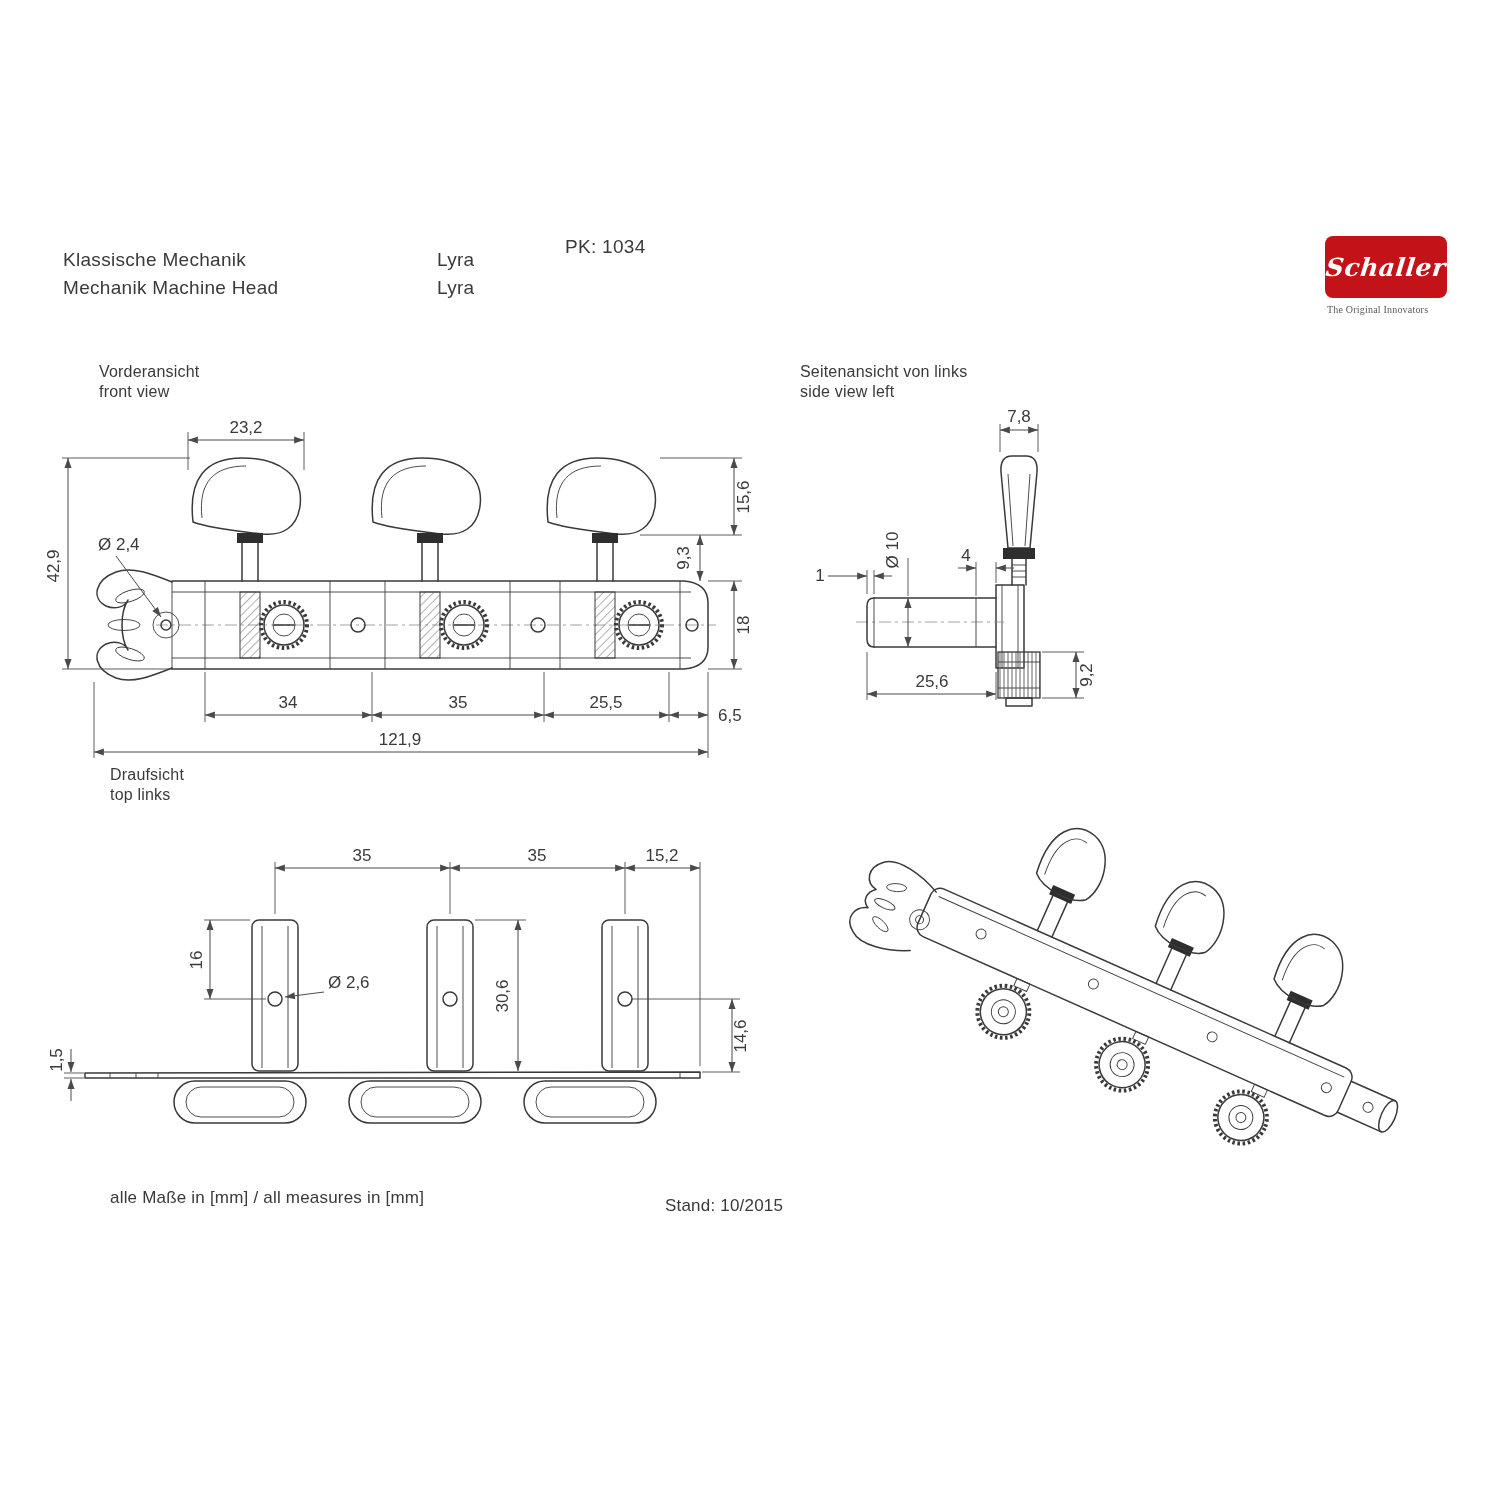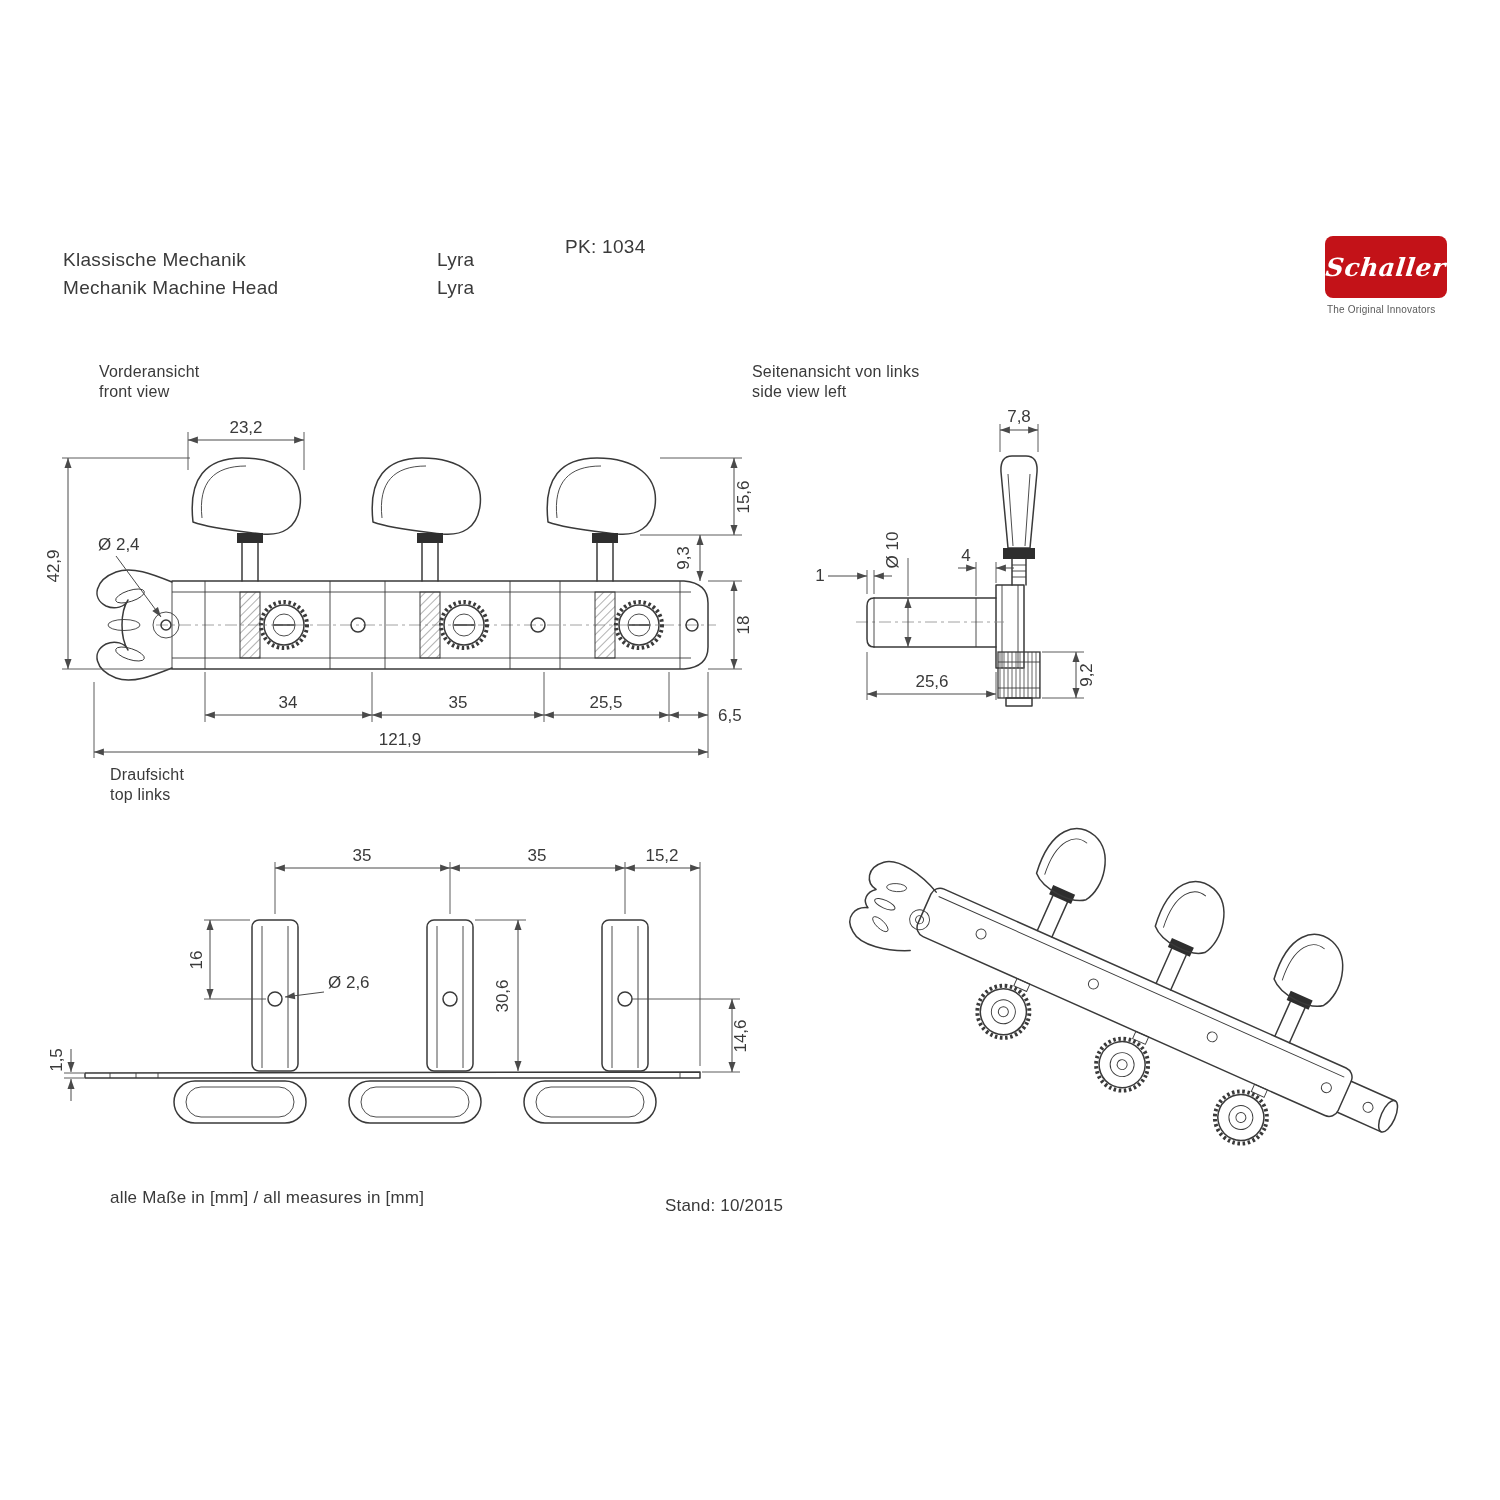--- a/index.html
+++ b/index.html
@@ -13,21 +13,21 @@
   .footer-note{font-size:17px;letter-spacing:.2px;}
   
   .logo-box{
     left:1325px;top:236px;width:122px;height:62px;background:#c31218;
     border-radius:8px;display:flex;align-items:center;justify-content:center;
   }
   .logo-brand{
     font-family:"DejaVu Serif", serif;font-style:italic;font-weight:bold;
     color:#fff;font-size:25px;transform:skewX(-6deg);letter-spacing:.5px;
   }
-  .logo-tagline{left:1327px;top:304px;font-size:10px;color:#5a5a5a;letter-spacing:.2px;}
+  .logo-tagline{left:1327px;top:304px;font-size:10px;color:#5a5a5a;letter-spacing:.2px;font-family:Liberation Serif, serif;}
   
   svg{position:absolute;}
   svg text{font-family:"Liberation Sans", sans-serif;font-size:17px;fill:#3a3a3a;}
   .ol{fill:none;stroke:#3a3a3a;stroke-width:1.5;stroke-linejoin:round;stroke-linecap:round;}
   .olt{fill:none;stroke:#3a3a3a;stroke-width:.9;stroke-linejoin:round;}
   .dl{fill:none;stroke:#4a4a4a;stroke-width:1;}
   .ext{fill:none;stroke:#4a4a4a;stroke-width:.9;}
   .cl{fill:none;stroke:#8c8c8c;stroke-width:.8;stroke-dasharray:12 4 3 4;}
   .dark{fill:#2e2e2e;stroke:none;}
   .tooth{fill:none;stroke:#3a3a3a;stroke-width:4;stroke-dasharray:2.5 2.6;}
@@ -48,21 +48,21 @@
 
 <div class="abs logo-box">
   <span class="logo-brand">Schaller</span>
 </div>
 <div class="abs logo-tagline">The Original Innovators</div>
 
 <div class="abs vlabel" style="left:99px;top:362px;">
   <div>Vorderansicht</div>
   <div>front view</div>
 </div>
-<div class="abs vlabel" style="left:752px;top:362px;">
+<div class="abs vlabel" style="left:800px;top:362px;">
   <div>Seitenansicht von links</div>
   <div>side view left</div>
 </div>
 <div class="abs vlabel" style="left:110px;top:765px;">
   <div>Draufsicht</div>
   <div>top links</div>
 </div>
 
 <svg style="left:40px;top:400px;" width="720" height="380" viewBox="0 0 720 380">
   <defs>

